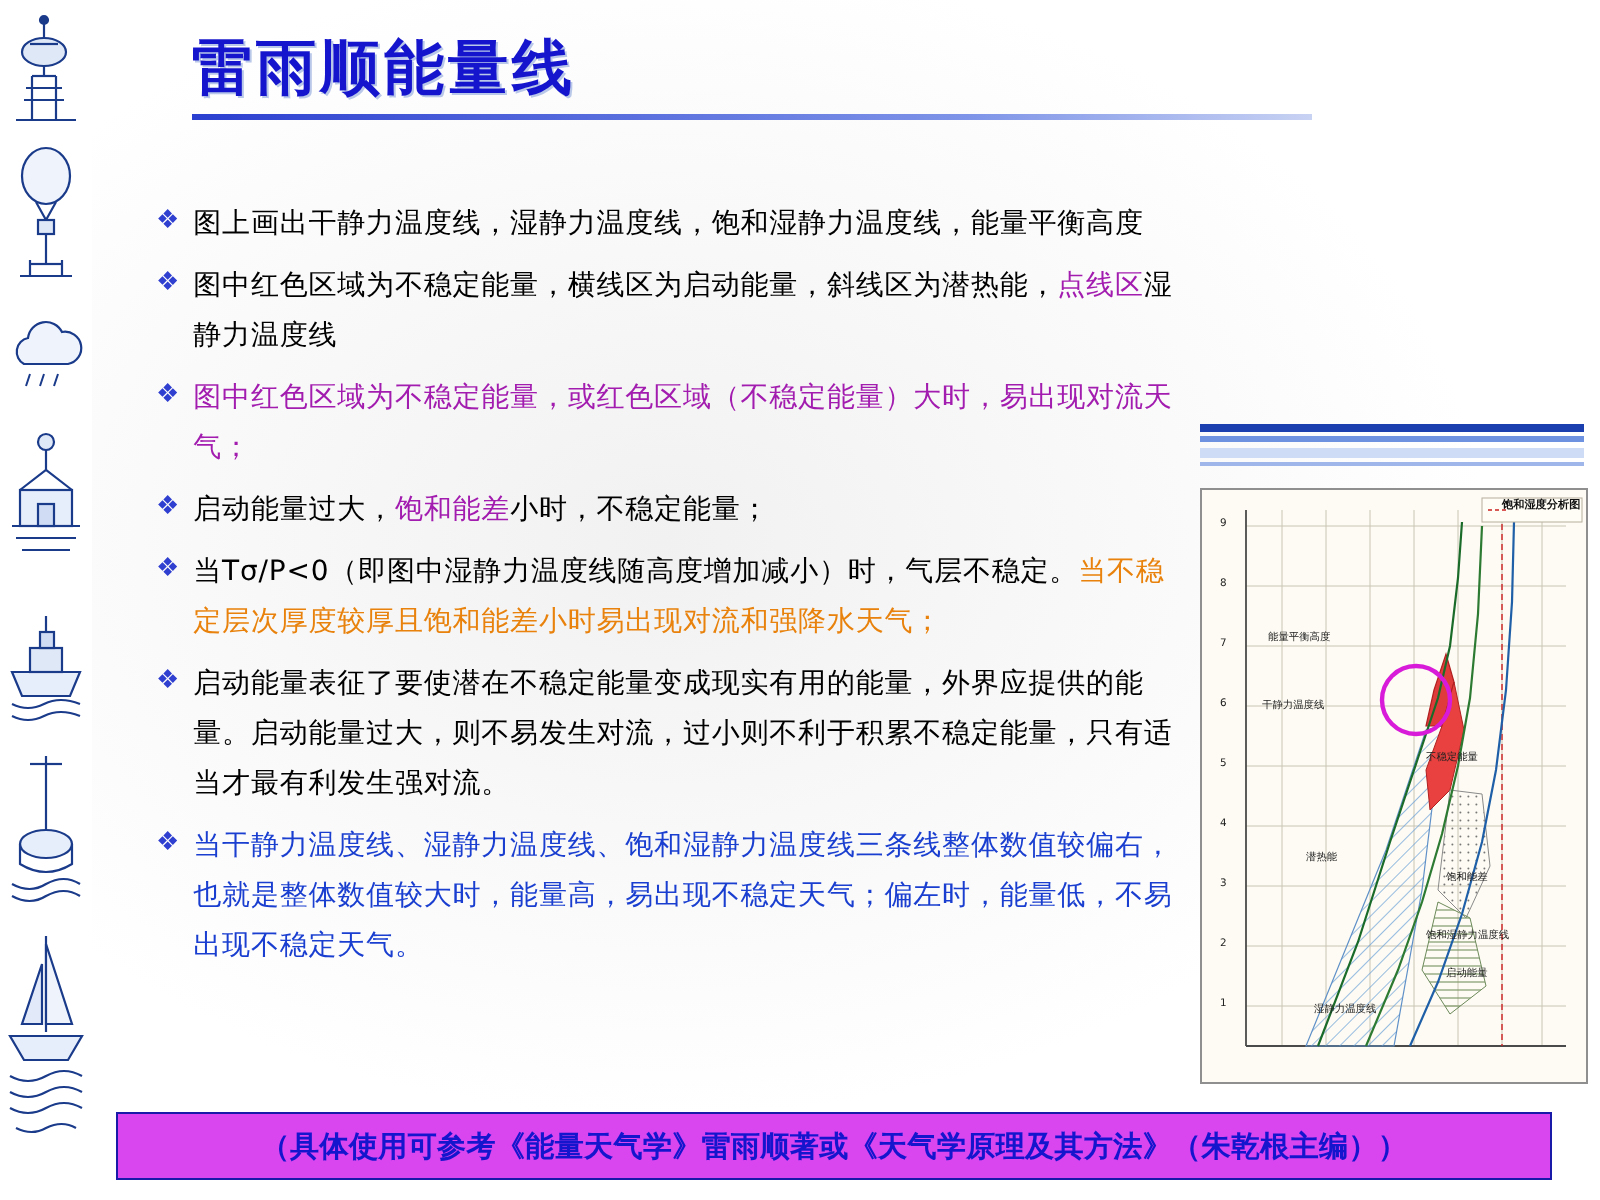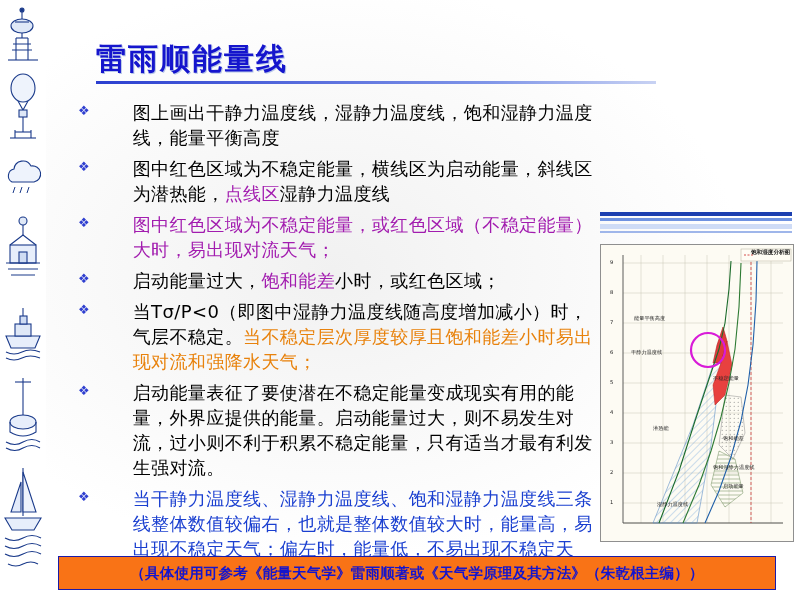--- a/index.html
+++ b/index.html
@@ -13,21 +13,21 @@
   #left-strip{
     position:absolute;left:0;top:0;width:46px;height:600px;
     background:#ffffff;border-right:0;
   }
   .strip-cell{
     position:absolute;left:2px;width:42px;height:70px;
   }
   .strip-cell svg{display:block;}
   
   #title-wrap{
-    position:absolute;left:96px;top:42px;width:560px;
+    position:absolute;left:96px;top:18px;width:560px;
   }
   #title{
     font-family:"DejaVu Sans","Liberation Sans",sans-serif;
     font-size:30px;font-weight:bold;color:#1515cd;
     letter-spacing:2px;line-height:1.1;
     text-shadow:1px 1px 0 #b9c8e8;
   }
   #title-rule{
     margin-top:6px;height:3px;width:560px;
     background:linear-gradient(to right,#2b3fd0,#7f95e8 70%,#c8d2f3);
@@ -37,24 +37,23 @@
     position:absolute;left:78px;top:100px;width:515px;
   }
   .bullet-row{
     display:flex;align-items:flex-start;margin-bottom:6px;
   }
   .bullet-mark{
     color:#2f3fd0;font-size:13px;line-height:21px;margin-right:7px;
     flex:0 0 auto;
   }
   .bullet-text{
-    font-size:18px;line-height:25px;color:#000000;
+    font-size:14px;line-height:25px;color:#000000;
     font-family:"DejaVu Sans","Liberation Sans",sans-serif;
     letter-spacing:.4px;
-    margin-left:36px;
   }
   .c-black{color:#000;}
   .c-red{color:#a21caf;}
   .c-orange{color:#e8820c;}
   .c-blue{color:#1a3fd0;}
   
   #chart-panel{
     position:absolute;left:600px;top:212px;width:192px;height:340px;
   }
   #chart-top-bars{
@@ -68,21 +67,21 @@
   #chart-inner{position:absolute;left:0;top:0;width:100%;height:100%;}
   .ctxt{
     position:absolute;font-size:5.2px;color:#222;
     font-family:"DejaVu Sans","Liberation Sans",sans-serif;
     white-space:nowrap;
   }
   .ctxt.hdr{font-size:5.6px;font-weight:bold;color:#111;}
   
   #footer{
     position:absolute;left:58px;top:556px;width:716px;height:32px;
-    border:1.5px solid #1a1aa8;background:#f97316;
+    border:1.5px solid #1a1aa8;background:#d946ef;
     display:flex;align-items:center;justify-content:center;
   }
   #footer-text{
     font-size:14.5px;color:#1515cd;font-weight:bold;
     font-family:"DejaVu Sans","Liberation Sans",sans-serif;
     letter-spacing:.2px;
   }
   
   #wash{
     position:absolute;left:46px;top:0;width:754px;height:600px;
@@ -208,21 +207,21 @@
     <div class="bullet-row">
       <span class="bullet-mark">❖</span>
       <div class="bullet-text"><span class="c-black">图中红色区域为不稳定能量，横线区为启动能量，斜线区为潜热能，</span><span class="c-red">点线区</span><span class="c-black">湿静力温度线</span></div>
     </div>
     <div class="bullet-row">
       <span class="bullet-mark">❖</span>
       <div class="bullet-text"><span class="c-red">图中红色区域为不稳定能量，或红色区域（不稳定能量）大时，易出现对流天气；</span></div>
     </div>
     <div class="bullet-row">
       <span class="bullet-mark">❖</span>
-      <div class="bullet-text"><span class="c-black">启动能量过大，</span><span class="c-red">饱和能差</span><span class="c-black">小时，或红色区域；</span></div>
+      <div class="bullet-text"><span class="c-black">启动能量过大，</span><span class="c-red">饱和能差</span><span class="c-black">小时，不稳定能量；</span></div>
     </div>
     <div class="bullet-row">
       <span class="bullet-mark">❖</span>
       <div class="bullet-text"><span class="c-black">当Tσ/P&lt;0（即图中湿静力温度线随高度增加减小）时，气层不稳定。</span><span class="c-orange">当不稳定层次厚度较厚且饱和能差小时易出现对流和强降水天气；</span></div>
     </div>
     <div class="bullet-row">
       <span class="bullet-mark">❖</span>
       <div class="bullet-text"><span class="c-black">启动能量表征了要使潜在不稳定能量变成现实有用的能量，外界应提供的能量。启动能量过大，则不易发生对流，过小则不利于积累不稳定能量，只有适当才最有利发生强对流。</span></div>
     </div>
     <div class="bullet-row">

